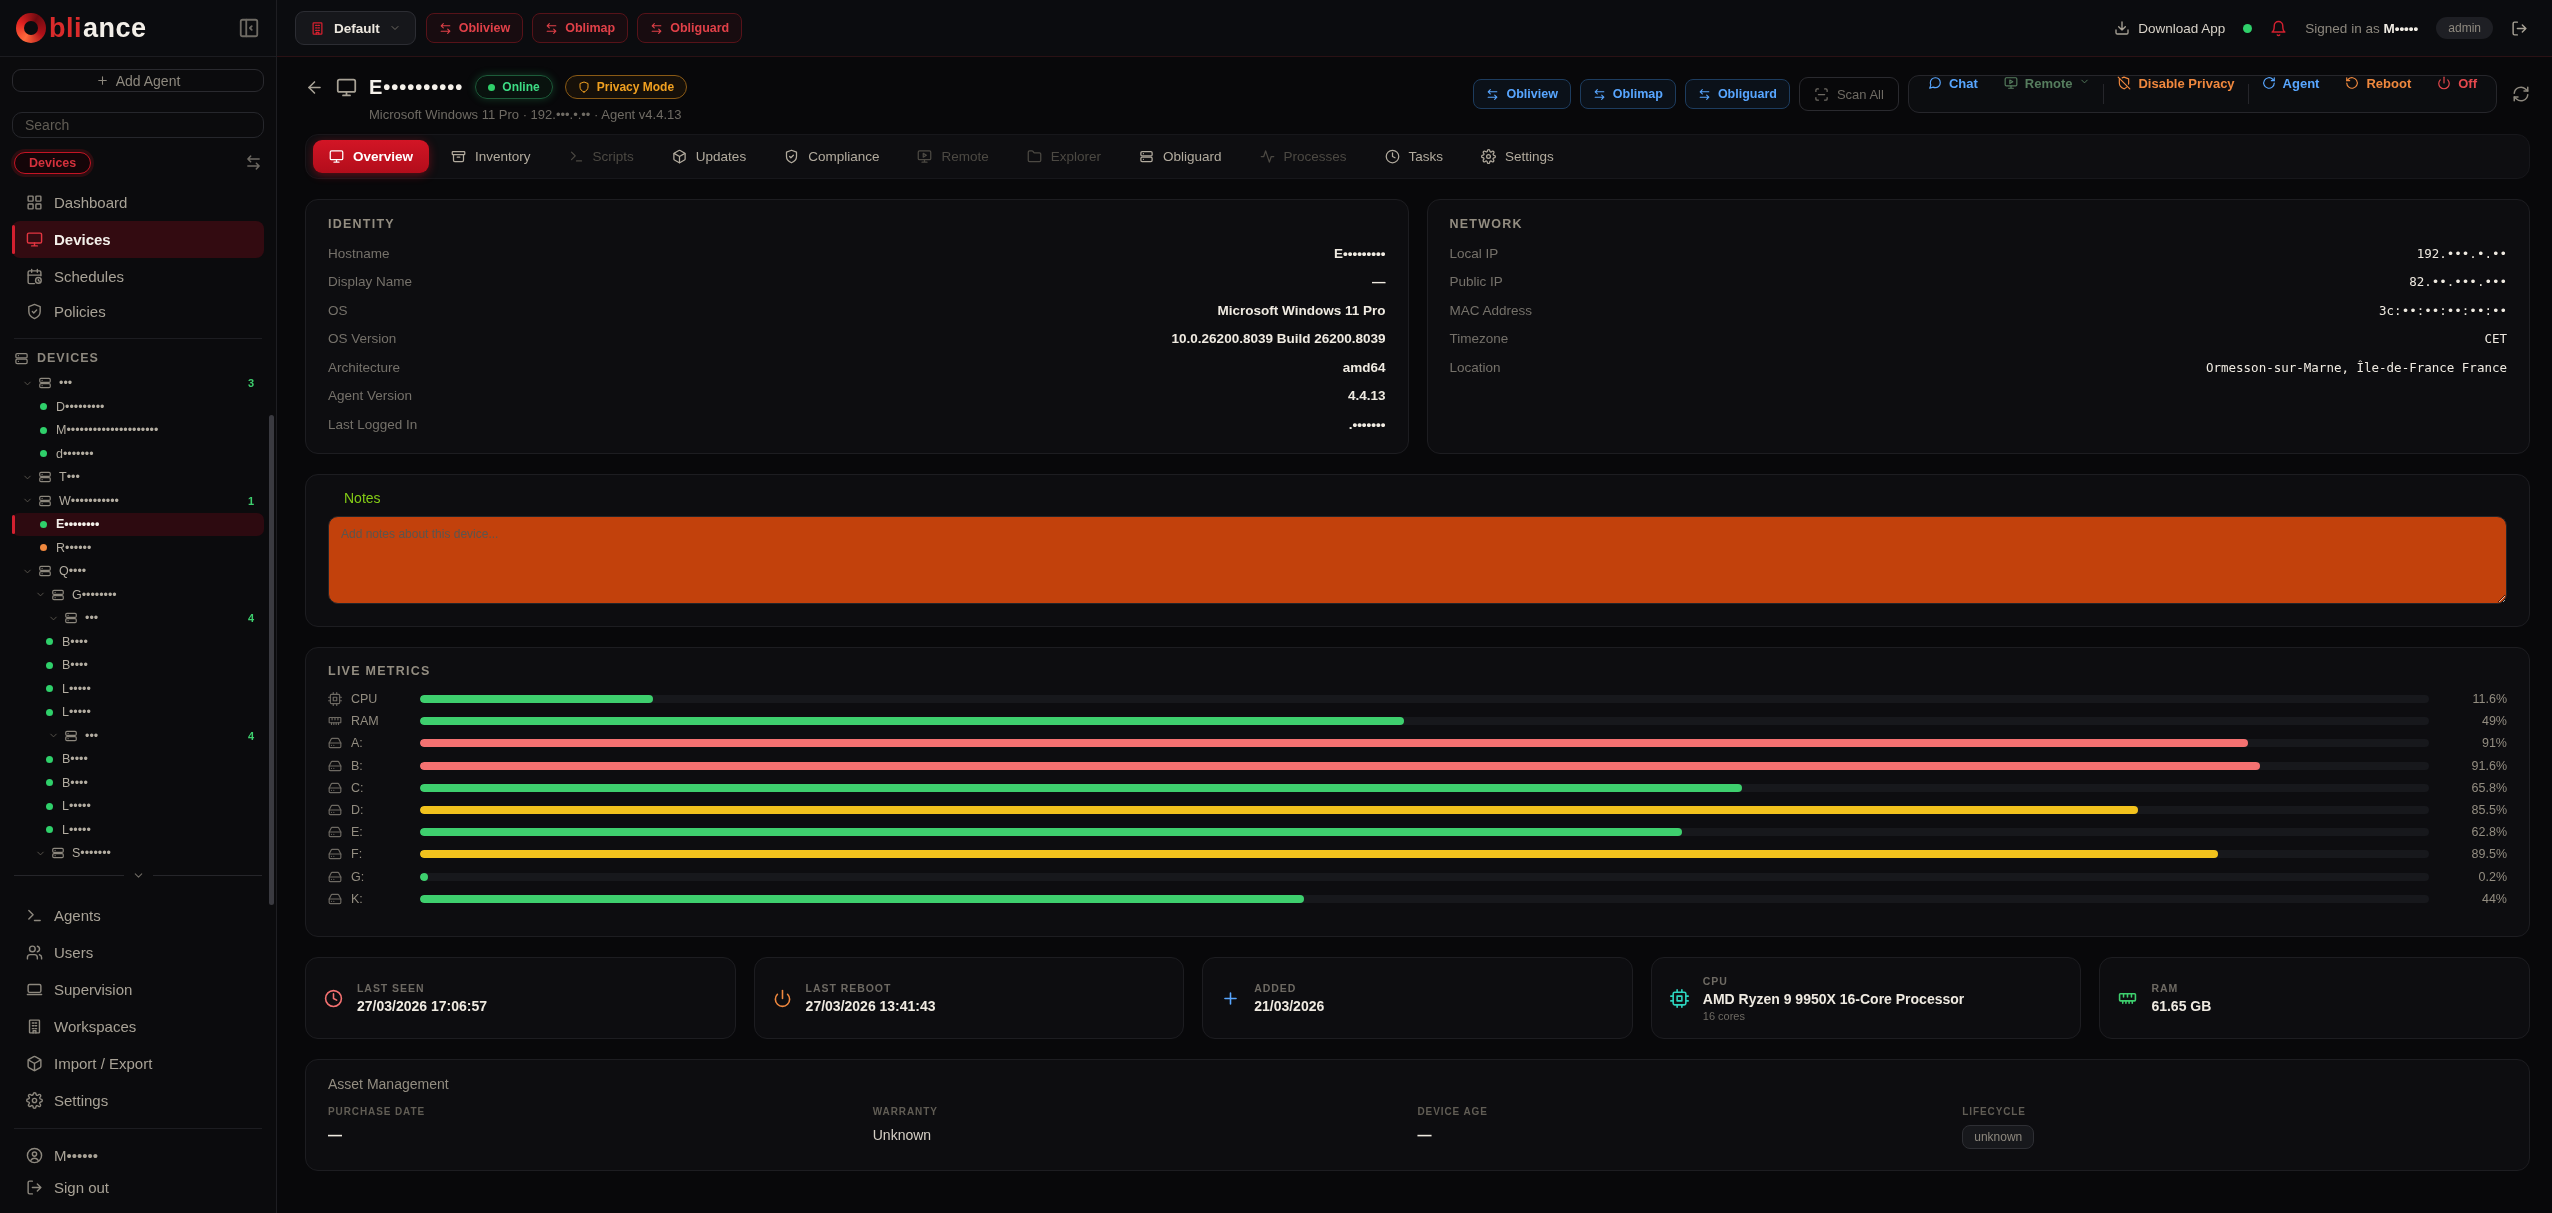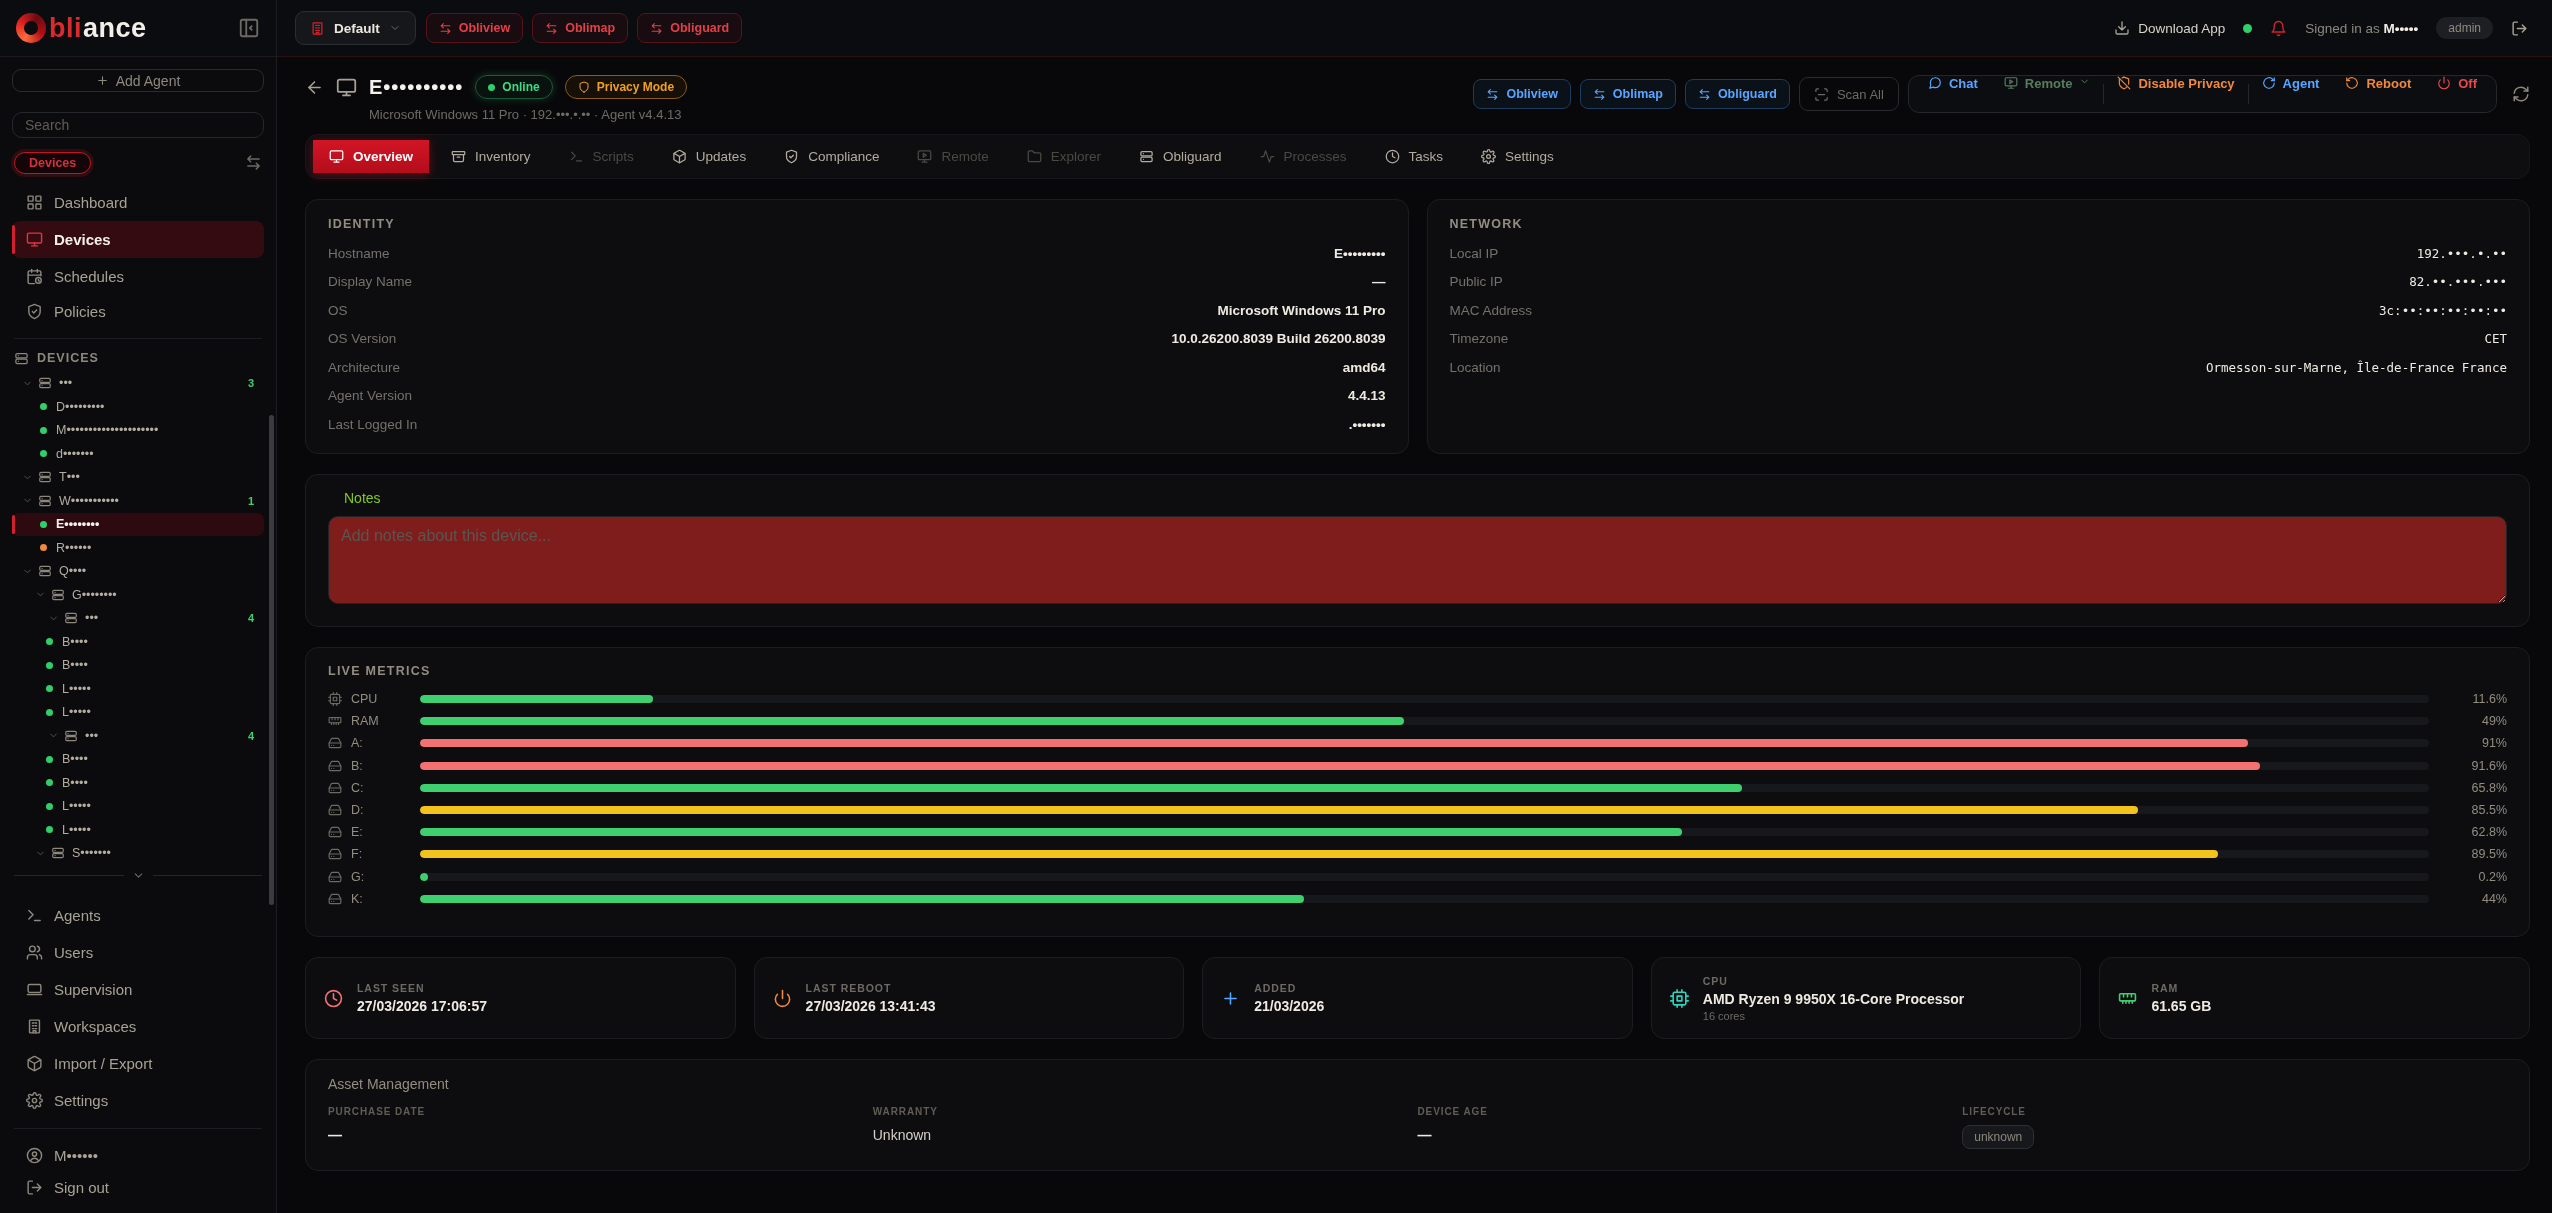--- a/index.html
+++ b/index.html
@@ -124,41 +124,41 @@
   .group-item .chev { width:11px; height:11px; }
   .gi-chat { color:#58a6ff; } .gi-remote { color:#567d5e; } .gi-privacy { color:#f0883e; }
   .gi-agent { color:#58a6ff; } .gi-reboot { color:#f0883e; } .gi-off { color:#e5484d; }
   .group-sep { width:1px; height:20px; background:#26262b; }
   .refresh-btn { width:18px; height:18px; color:#8d887e; margin-left:6px; cursor:pointer; }
 
   
   .tabs { margin-top:12px; display:flex; align-items:center; gap:6px; background:#0e0e11;
     border:1px solid #17171b; border-radius:13px; padding:5px 7px; }
   .tab { display:flex; align-items:center; gap:9px; font-size:13.5px; color:#b2ab9e; padding:9px 16px;
-    border-radius:0; cursor:pointer; font-weight:500; }
+    border-radius:9px; cursor:pointer; font-weight:500; }
   .tab .icon { width:15px; height:15px; }
   .tab.active { background:linear-gradient(180deg,#d21525,#b30d1b); color:#fff; font-weight:bold;
     box-shadow:0 2px 10px rgba(200,15,30,.45); }
   .tab.disabled { color:#4c4943; cursor:default; }
 
   
   .card { background:#0d0d10; border:1px solid #1d1d21; border-radius:13px; }
   .two-col { margin-top:20px; display:grid; grid-template-columns:1fr 1fr; gap:18px; }
   .info-panel { height:255px; padding:17px 22px; }
   .panel-title { font-size:12.5px; font-weight:bold; letter-spacing:.1em; color:#938d81; }
   .kv-rows { margin-top:8px; }
   .kv-row { height:28.5px; display:flex; align-items:center; justify-content:space-between; }
   .kv-label { font-size:13.5px; color:#75716a; }
   .kv-value { font-size:13.5px; font-weight:bold; color:#efeae1; }
   .kv-value.mono { font-family:"DejaVu Sans Mono",monospace; font-weight:normal; font-size:12.5px; color:#efeae1; }
 
   .notes-card { margin-top:20px; padding:15px 22px 18px 22px; }
   .notes-title { font-size:14px; color:#84cc16;margin-left:16px; }
-  .notes-area { margin-top:10px; width:100%; height:88px; background:#7f1d1d; border:1px solid #232428;
-    border-radius:10px; color:#cfc9bf; font-size:16px; padding:10px 12px; resize:vertical;
+  .notes-area { margin-top:10px; width:100%; height:88px; background:#c2410c; border:1px solid #232428;
+    border-radius:10px; color:#cfc9bf; font-size:12px; padding:10px 12px; resize:vertical;
     font-family:"Liberation Sans","DejaVu Sans",sans-serif; outline:none; }
   .notes-area::placeholder { color:#5a564f; }
 
   .metrics-card { margin-top:20px; padding:16px 22px; height:290px; }
   .metric-rows { margin-top:10px; display:flex; flex-direction:column; gap:0; }
   .metric-row { height:22.2px; display:grid; grid-template-columns:92px 1fr 78px; align-items:center; }
   .metric-label { display:flex; align-items:center; gap:9px; color:#938d81; font-size:12.5px; }
   .metric-label .icon { width:14px; height:14px; color:#6e6a63; }
   .metric-track { height:8px; background:#17181c; border-radius:5px; overflow:hidden; }
   .metric-fill { height:100%; border-radius:5px; }

